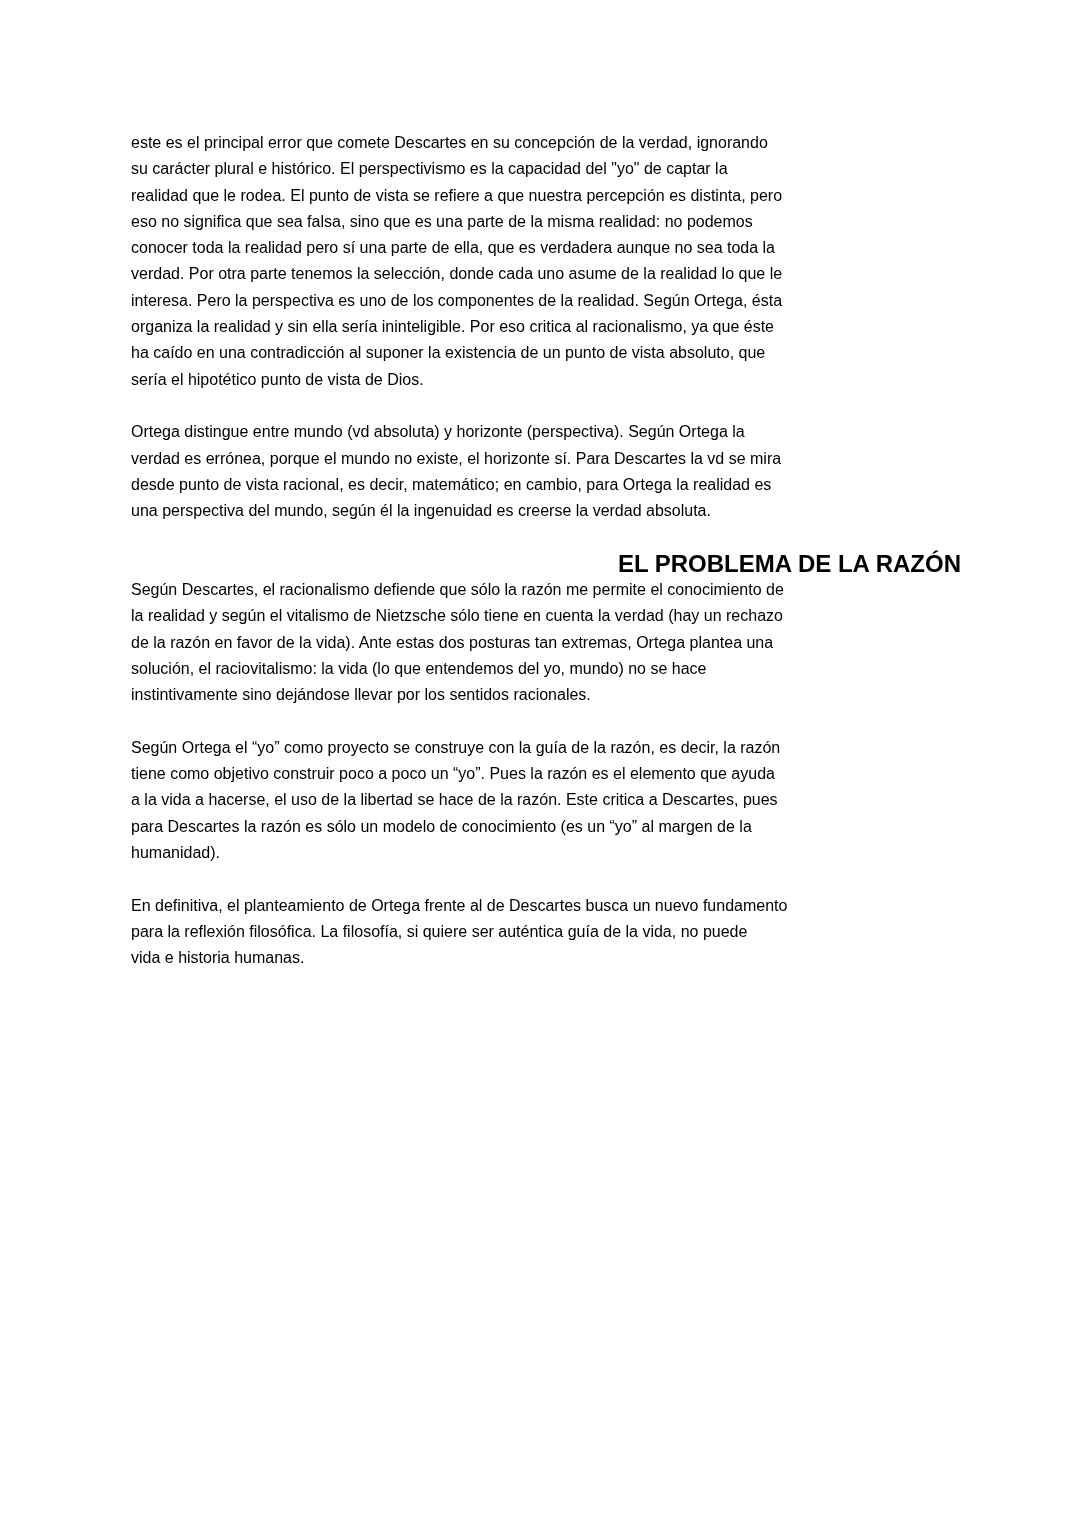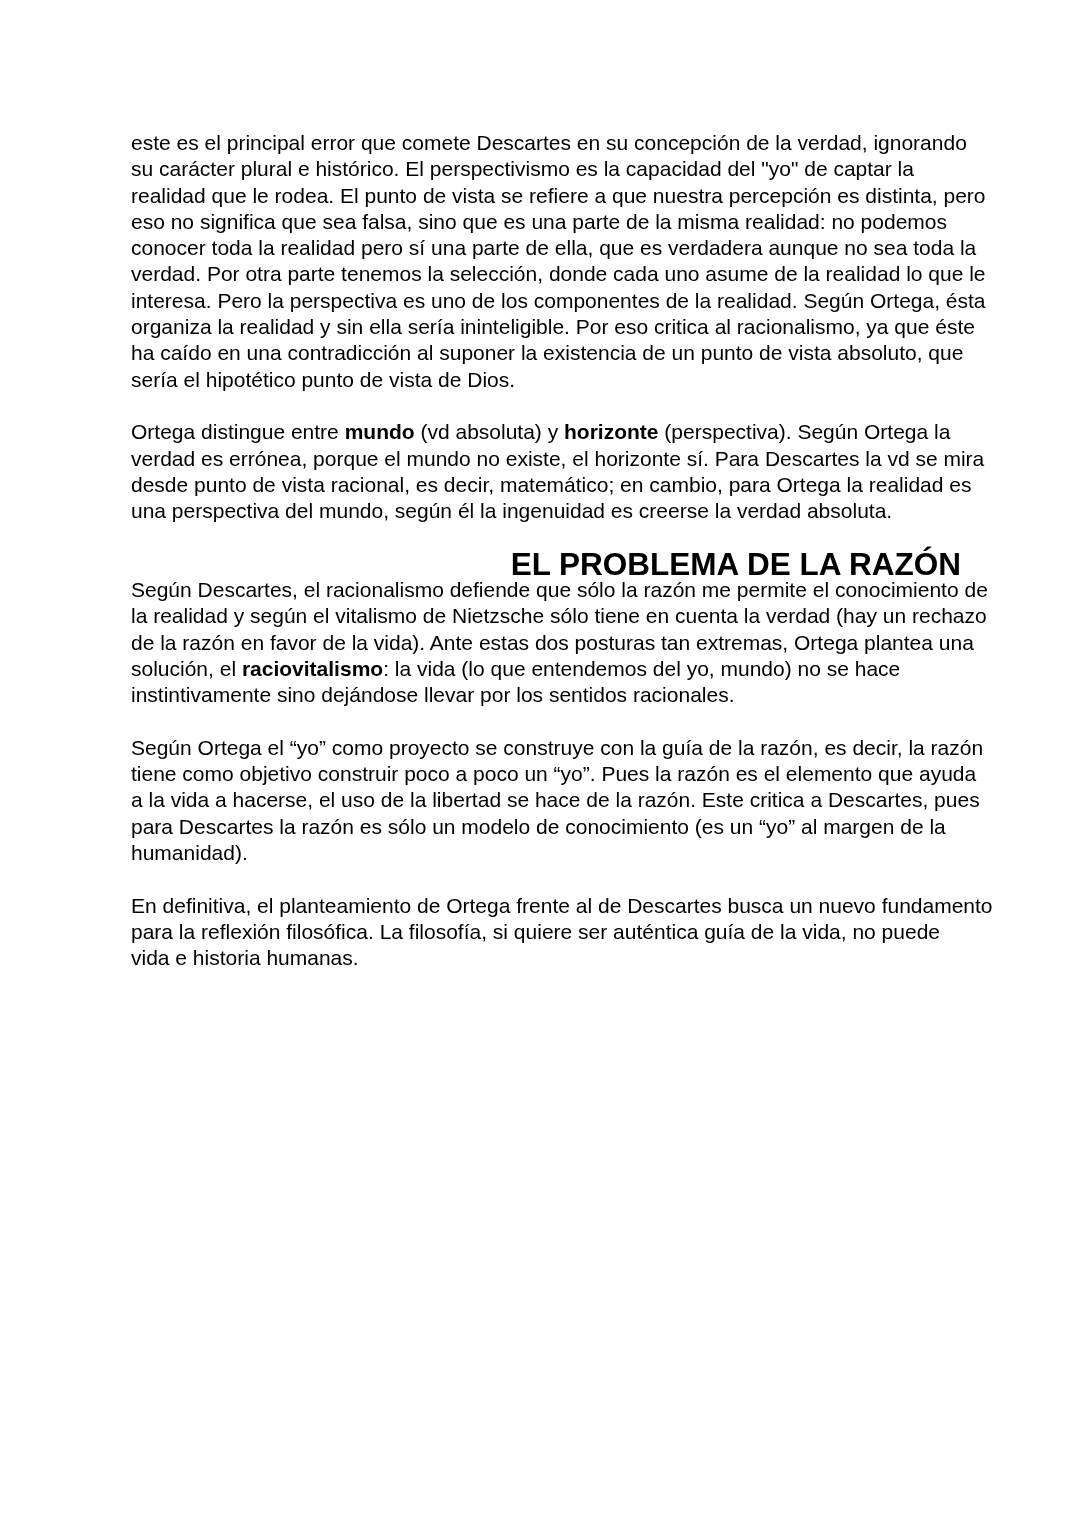--- a/index.html
+++ b/index.html
@@ -13,36 +13,36 @@
       position: relative;
       overflow: hidden;
       font-family: "Liberation Sans", sans-serif;
       color: #000000;
     }
     .page {
       position: absolute;
       left: 131px;
       top: 130px;
       width: 830px;
-      font-size: 21px;
+      font-size: 16px;
       line-height: 26.3px;
     }
     .para {
       margin: 0 0 26.3px 0;
       white-space: nowrap;
     }
     .para.tight { margin-bottom: 8px; }
     .line { display: block; }
     .heading {
       margin: 0;
       text-align: right;
       font-weight: bold;
       white-space: nowrap;
     }
-    b { font-weight: bold; }
+    b { font-weight: normal; }
   </style>
 </head>
 <body>
 
 <div class="page">
 
   <p class="para">
     <span class="line">este es el principal error que comete Descartes en su concepción de la verdad, ignorando</span>
     <span class="line">su carácter plural e histórico. El perspectivismo es la capacidad del "yo" de captar la</span>
     <span class="line">realidad que le rodea. El punto de vista se refiere a que nuestra percepción es distinta, pero</span>

